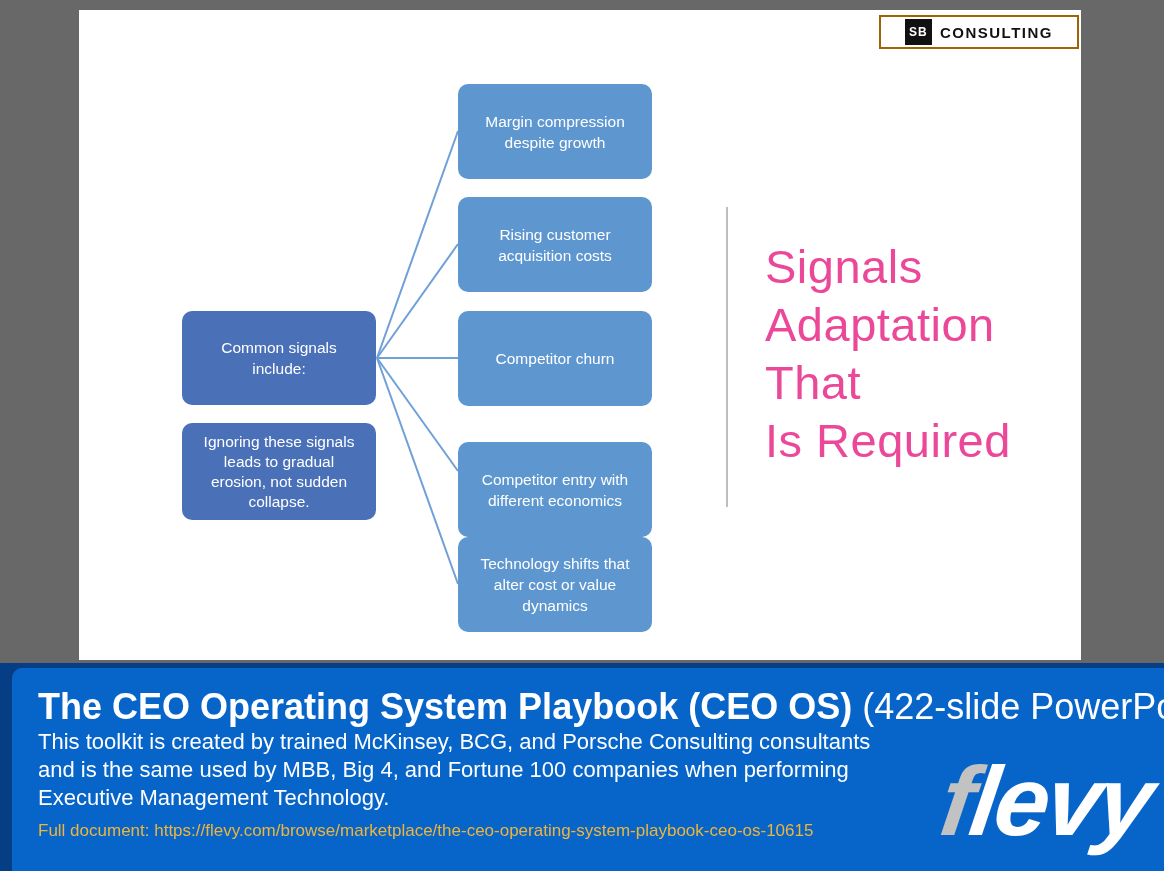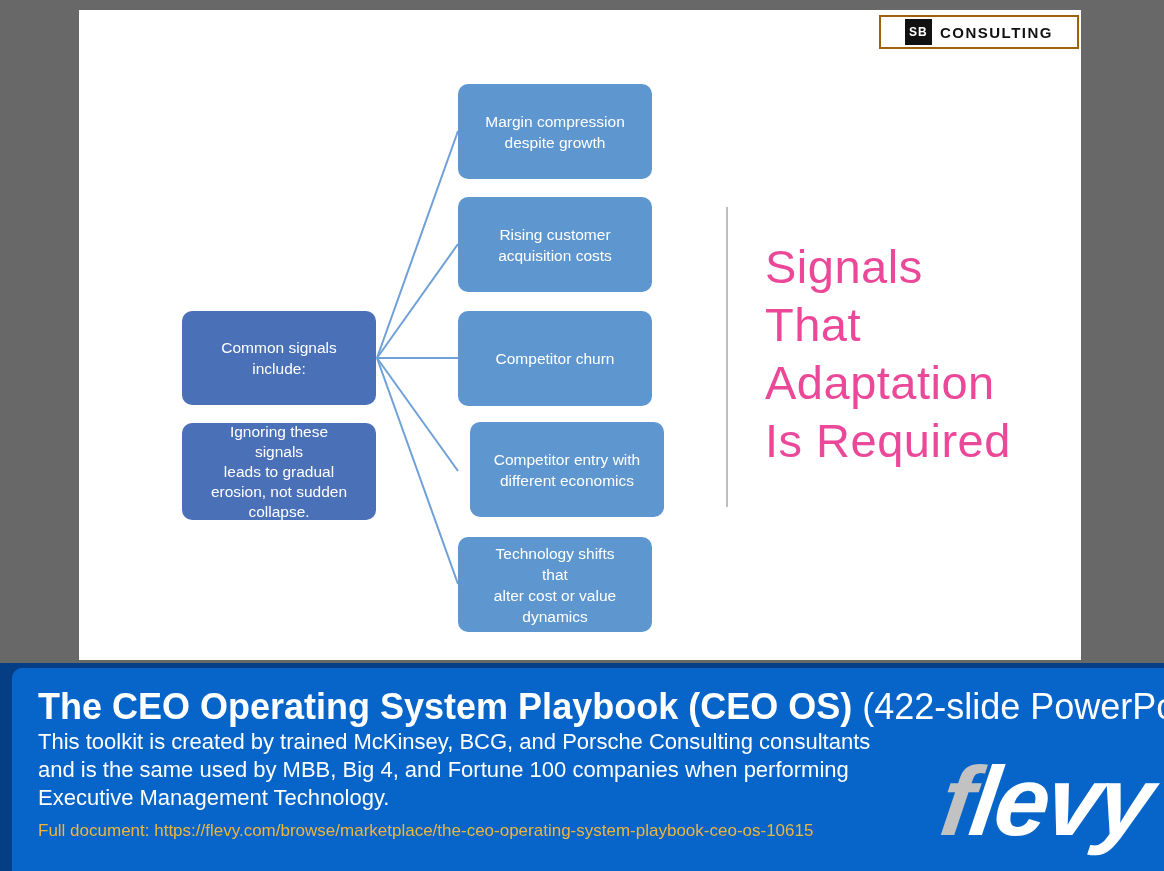--- a/index.html
+++ b/index.html
@@ -24,30 +24,30 @@
     width:27px;height:26px;background:#111;color:#fff;
     display:flex;align-items:center;justify-content:center;
     font-size:12px;font-weight:bold;letter-spacing:1px;
   }
   .sb-name{font-size:15px;font-weight:800;color:#111;letter-spacing:1.5px;}
   
   .dbox{
     position:absolute;width:194px;border-radius:10px;
     color:#fff;display:flex;align-items:center;justify-content:center;
     text-align:center;font-size:15.5px;line-height:21px;white-space:pre-line;
-    box-sizing:border-box;padding:23px;
+    box-sizing:border-box;padding:8px;
   }
   .dbox.dark{background:#4A70B8;}
   .dbox.light{background:#5E97D0;}
   .src-box{left:103px;top:301px;height:94px;}
   .note-box{left:103px;top:413px;height:97px;line-height:20px;}
   .sig-0{left:379px;top:74px;height:95px;}
   .sig-1{left:379px;top:187px;height:95px;}
   .sig-2{left:379px;top:301px;height:95px;}
-  .sig-3{left:379px;top:412px;height:95px;margin-left:12px;}
+  .sig-3{left:379px;top:432px;height:95px;}
   .sig-4{left:379px;top:527px;height:95px;}
   
   .slide-title{
     position:absolute;left:686px;top:228px;color:#ec4899;
     font-size:47px;line-height:58px;font-weight:300;letter-spacing:0.5px;
   }
   
   .banner{
     position:absolute;left:0;top:663px;width:1164px;height:208px;
     background:#053E85;
@@ -111,22 +111,22 @@
 acquisition costs</div>
   <div class="dbox light sig-2">Competitor churn</div>
   <div class="dbox light sig-3">Competitor entry with
 different economics</div>
   <div class="dbox light sig-4">Technology shifts that
 alter cost or value
 dynamics</div>
 
   <div class="slide-title">
     <div>Signals</div>
+    <div>Adaptation</div>
     <div>That</div>
-    <div>Adaptation</div>
     <div>Is Required</div>
   </div>
 </div>
 
 <div class="banner">
   <div class="banner-inner">
     <div class="banner-text">
       <div class="banner-title">
         <span class="bold">The CEO Operating System Playbook (CEO OS)</span><span class="normal"> (422-slide PowerPoin</span>
       </div>

